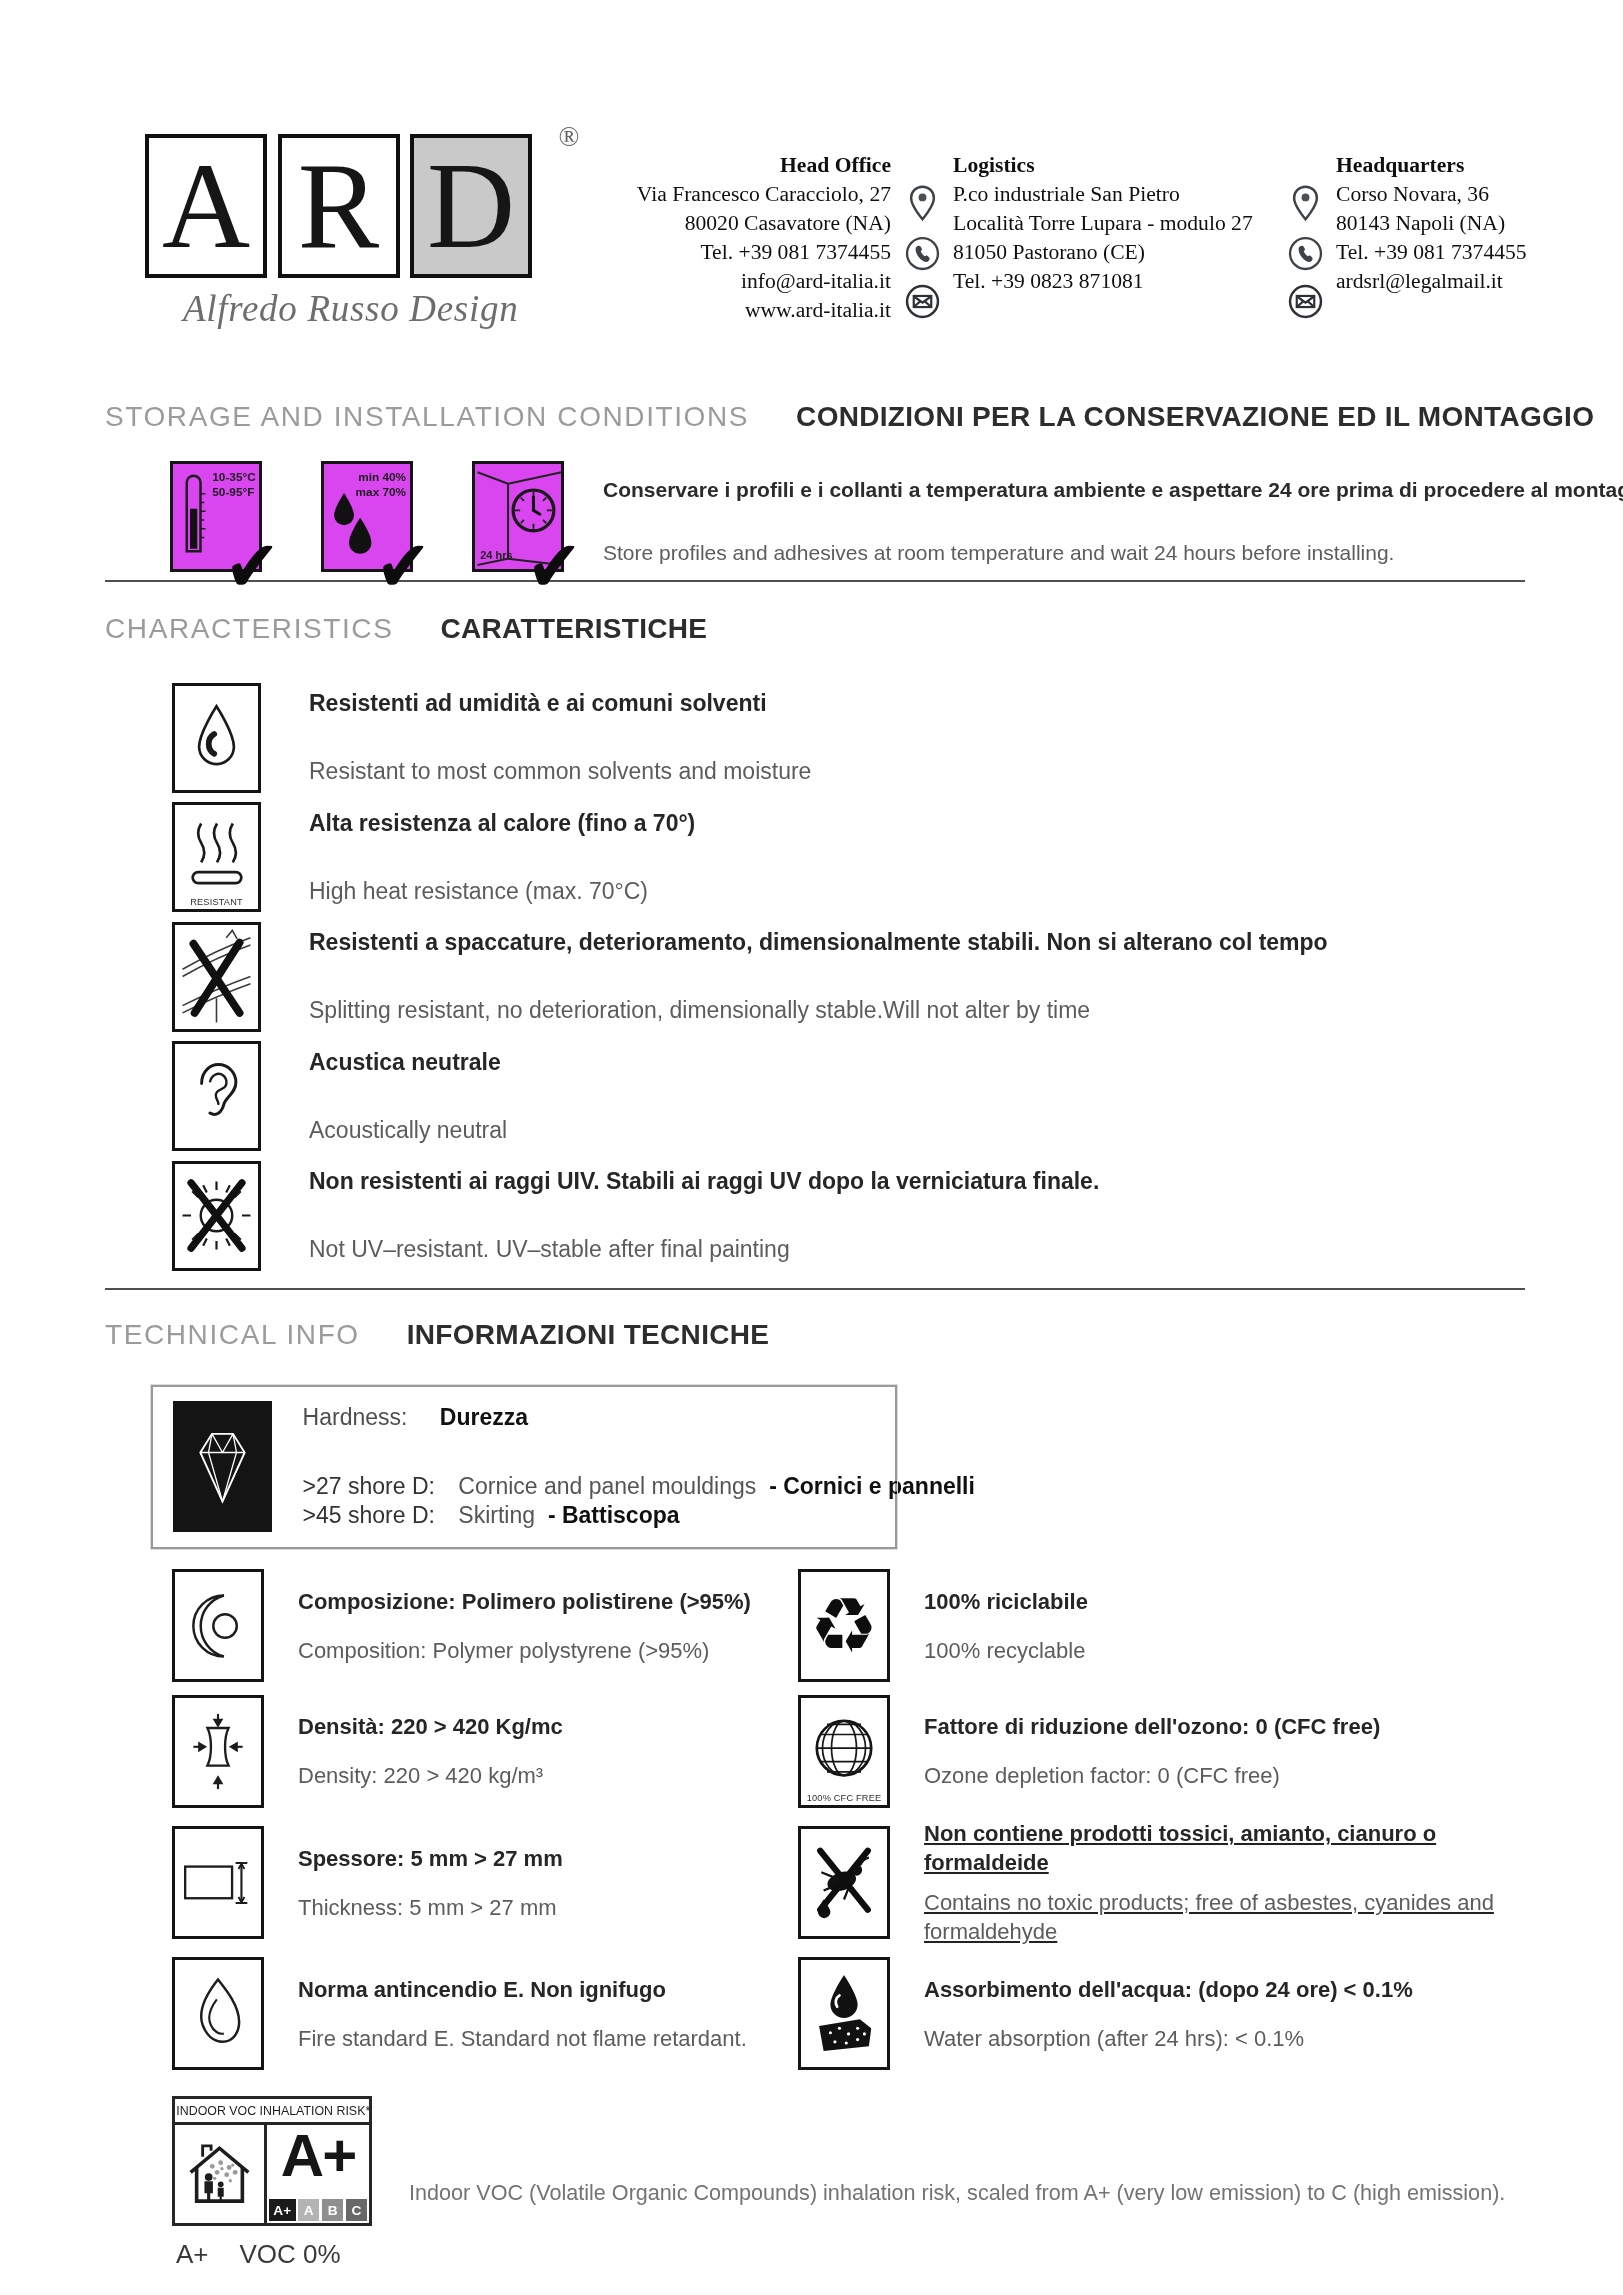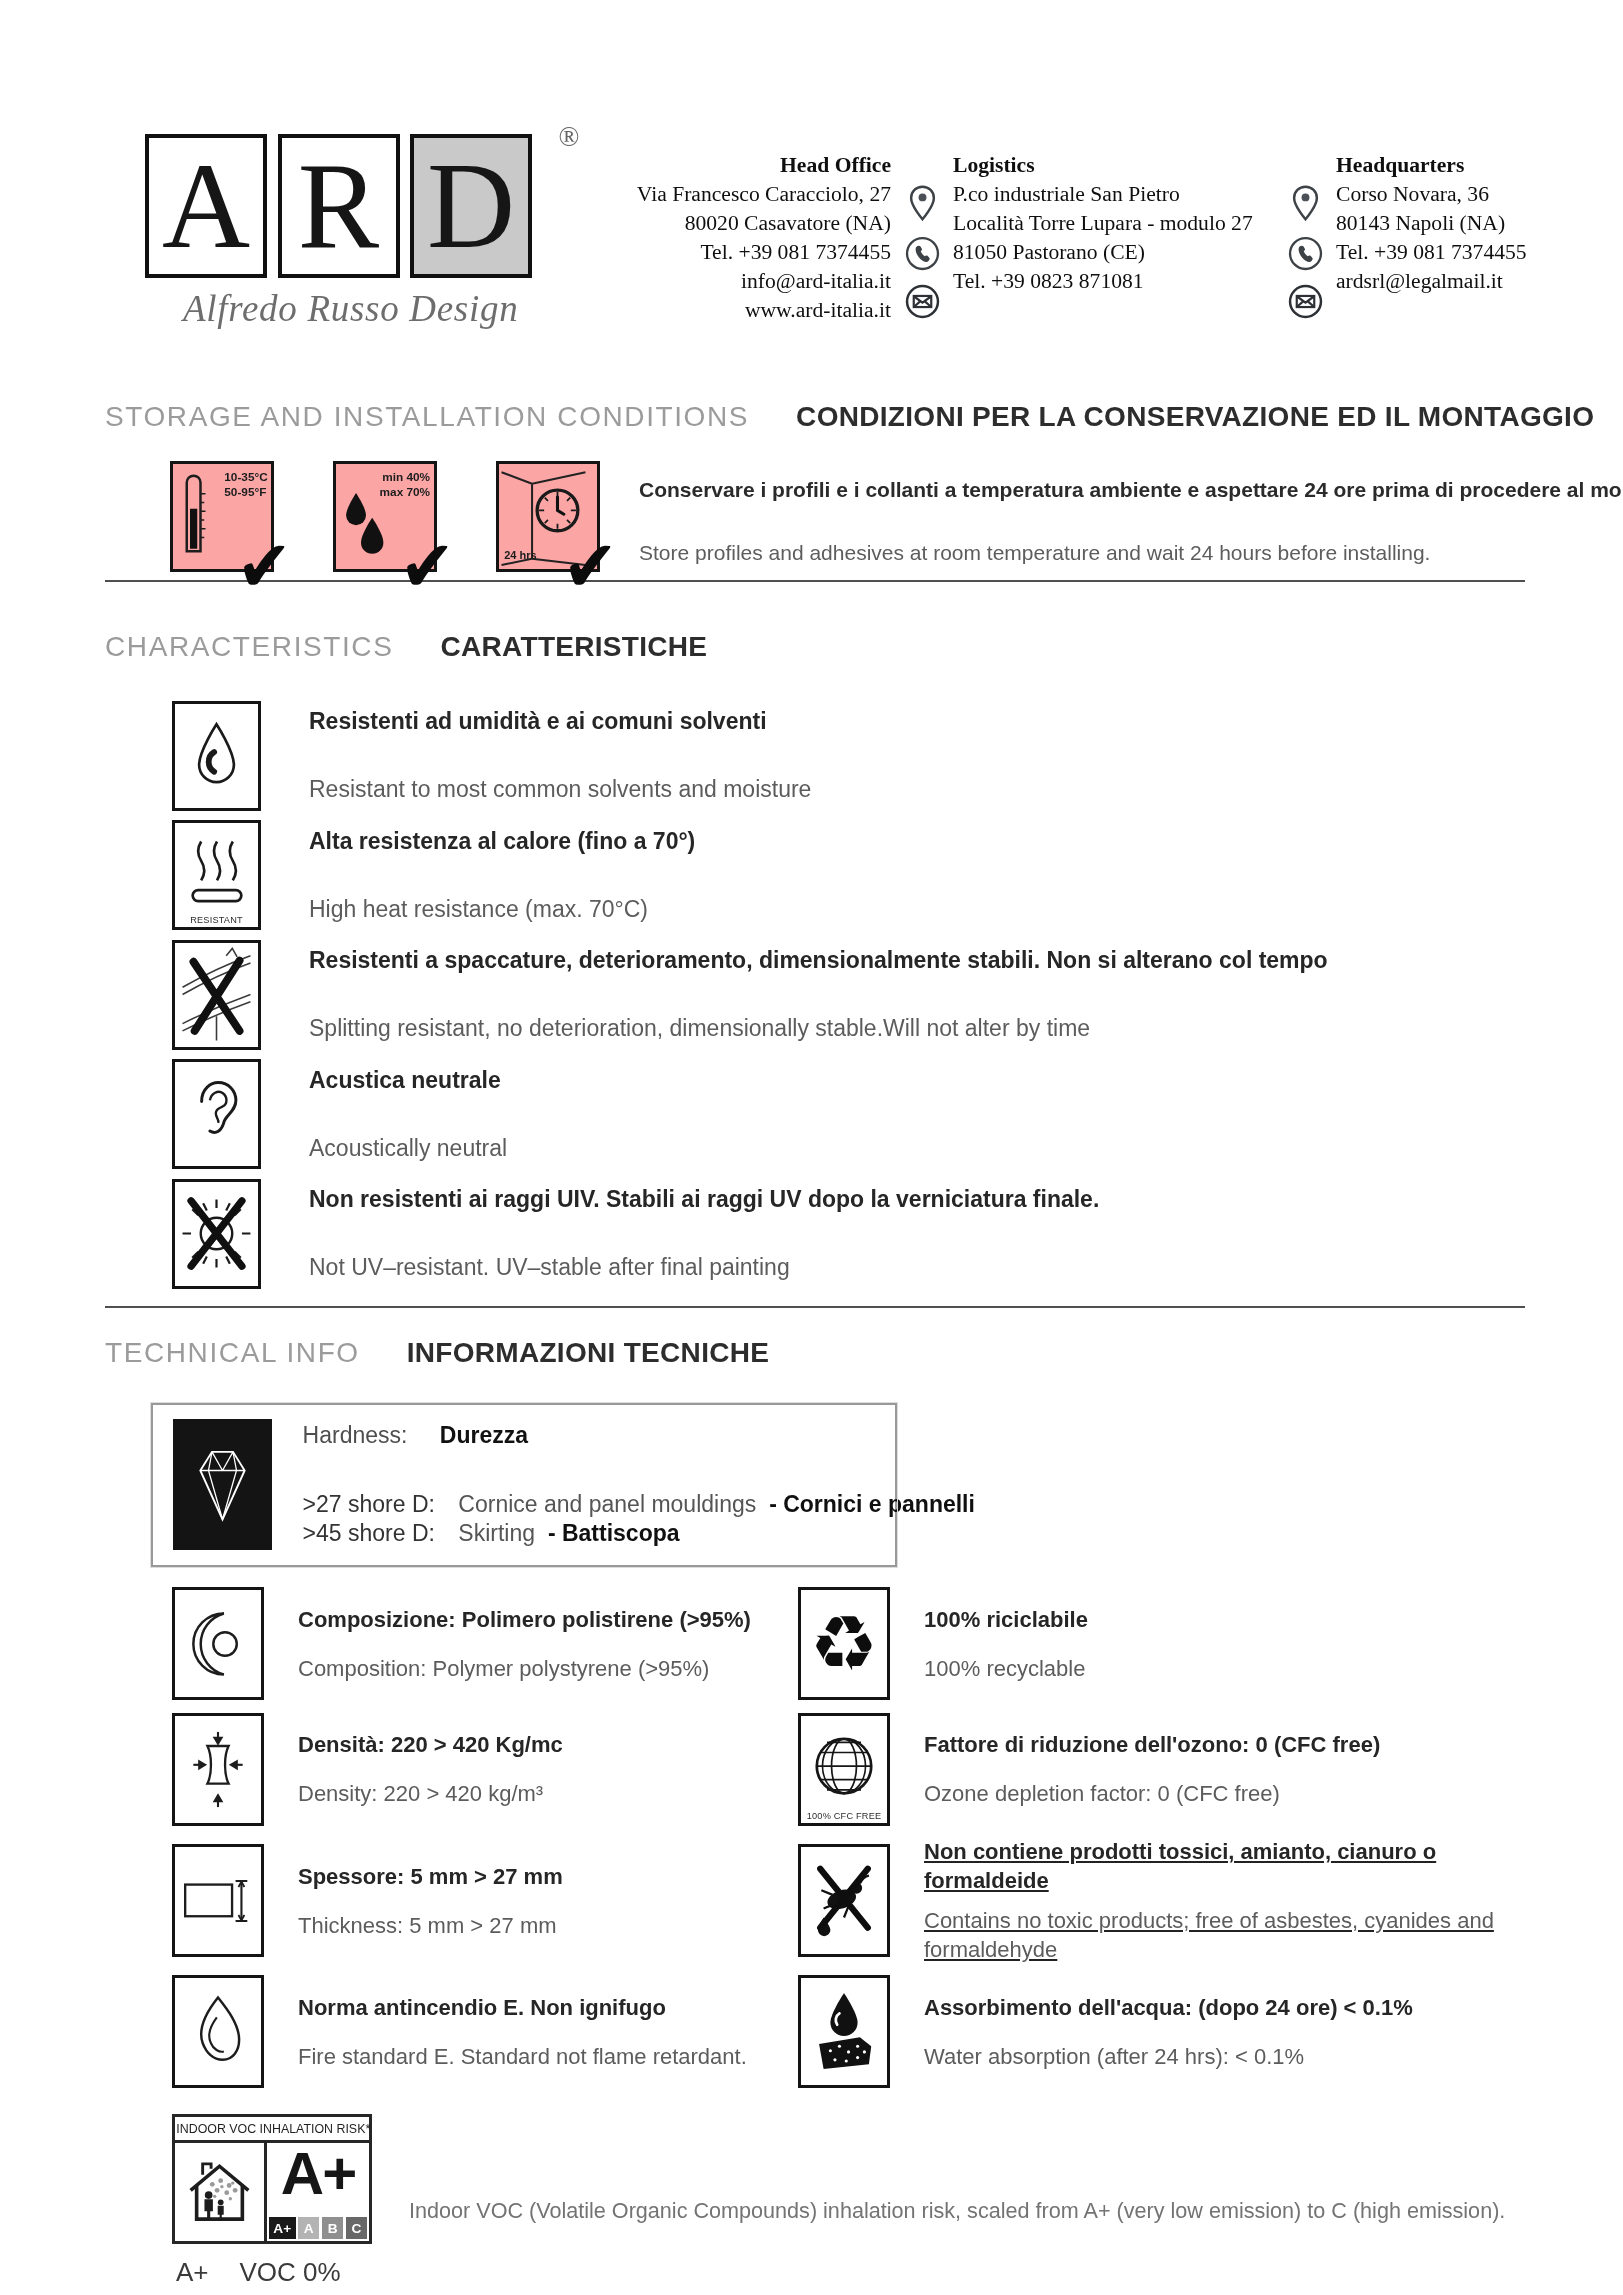--- a/index.html
+++ b/index.html
@@ -27,21 +27,21 @@
 
   
   .section{padding:0 98px 0 105px;}
   .sec-head{display:flex;align-items:baseline;gap:47px;}
   .sec-head .sh-en{font-size:28px;color:#9b9b9b;letter-spacing:1.6px;font-weight:400;white-space:nowrap;}
   .sec-head .sh-it{font-size:28px;color:#2d2d2d;font-weight:700;letter-spacing:0.3px;white-space:nowrap;}
 
   
   .storage-flex{display:flex;margin-top:27.5px;align-items:flex-start;}
   .sicons{display:flex;gap:59px;margin-left:65px;flex-shrink:0;}
-  .sicon{width:104px;height:111px;border:3.9px solid #141414;position:relative;box-sizing:border-box;background:#fca5a5;}
+  .sicon{width:92px;height:111px;border:3.9px solid #141414;position:relative;box-sizing:border-box;background:#d946ef;}
   .check{position:absolute;right:-23.6px;bottom:-33px;font-size:72px;color:#0c0c0c;line-height:1;z-index:2;transform:scaleX(.92);}
   .sicon-inner{position:absolute;inset:0;}
   .stemp-text{position:absolute;top:6.5px;right:3.3px;font-size:11.8px;font-weight:700;color:#1d1d1d;text-align:left;line-height:14.4px;}
   .shum-text{position:absolute;top:6.5px;right:3.9px;font-size:11.8px;font-weight:700;color:#1d1d1d;text-align:right;line-height:14.4px;}
   .stime-text{position:absolute;bottom:7.9px;left:5.2px;font-size:11px;font-weight:700;color:#1d1d1d;}
   .storage-text{margin-left:39px;padding-top:17px;}
   .storage-text .it{font-size:21px;font-weight:700;color:#2b2b2b;white-space:nowrap;}
   .storage-text .en{font-size:21px;color:#5d5d5d;margin-top:39px;white-space:nowrap;}
   .rule{border:none;border-top:2px solid #4f4f4f;margin:7.9px 0 0 0;}
 
@@ -230,21 +230,21 @@
       </div>
 
       <div class="storage-text">
         <div class="it">Conservare i profili e i collanti a temperatura ambiente e aspettare 24 ore prima di procedere al montaggio.</div>
         <div class="en">Store profiles and adhesives at room temperature and wait 24 hours before installing.</div>
       </div>
     </div>
     <hr class="rule">
   </div>
 
-  <div class="section" style="margin-top:49px;">
+  <div class="section" style="margin-top:31px;">
     <div class="sec-head">
       <span class="sh-en">CHARACTERISTICS</span>
       <span class="sh-it">CARATTERISTICHE</span>
     </div>
 
     <div class="char-rows">
 
       <div class="char-row">
         <div class="char-icon">
           <svg width="51" height="71" viewBox="0 0 44 60">

